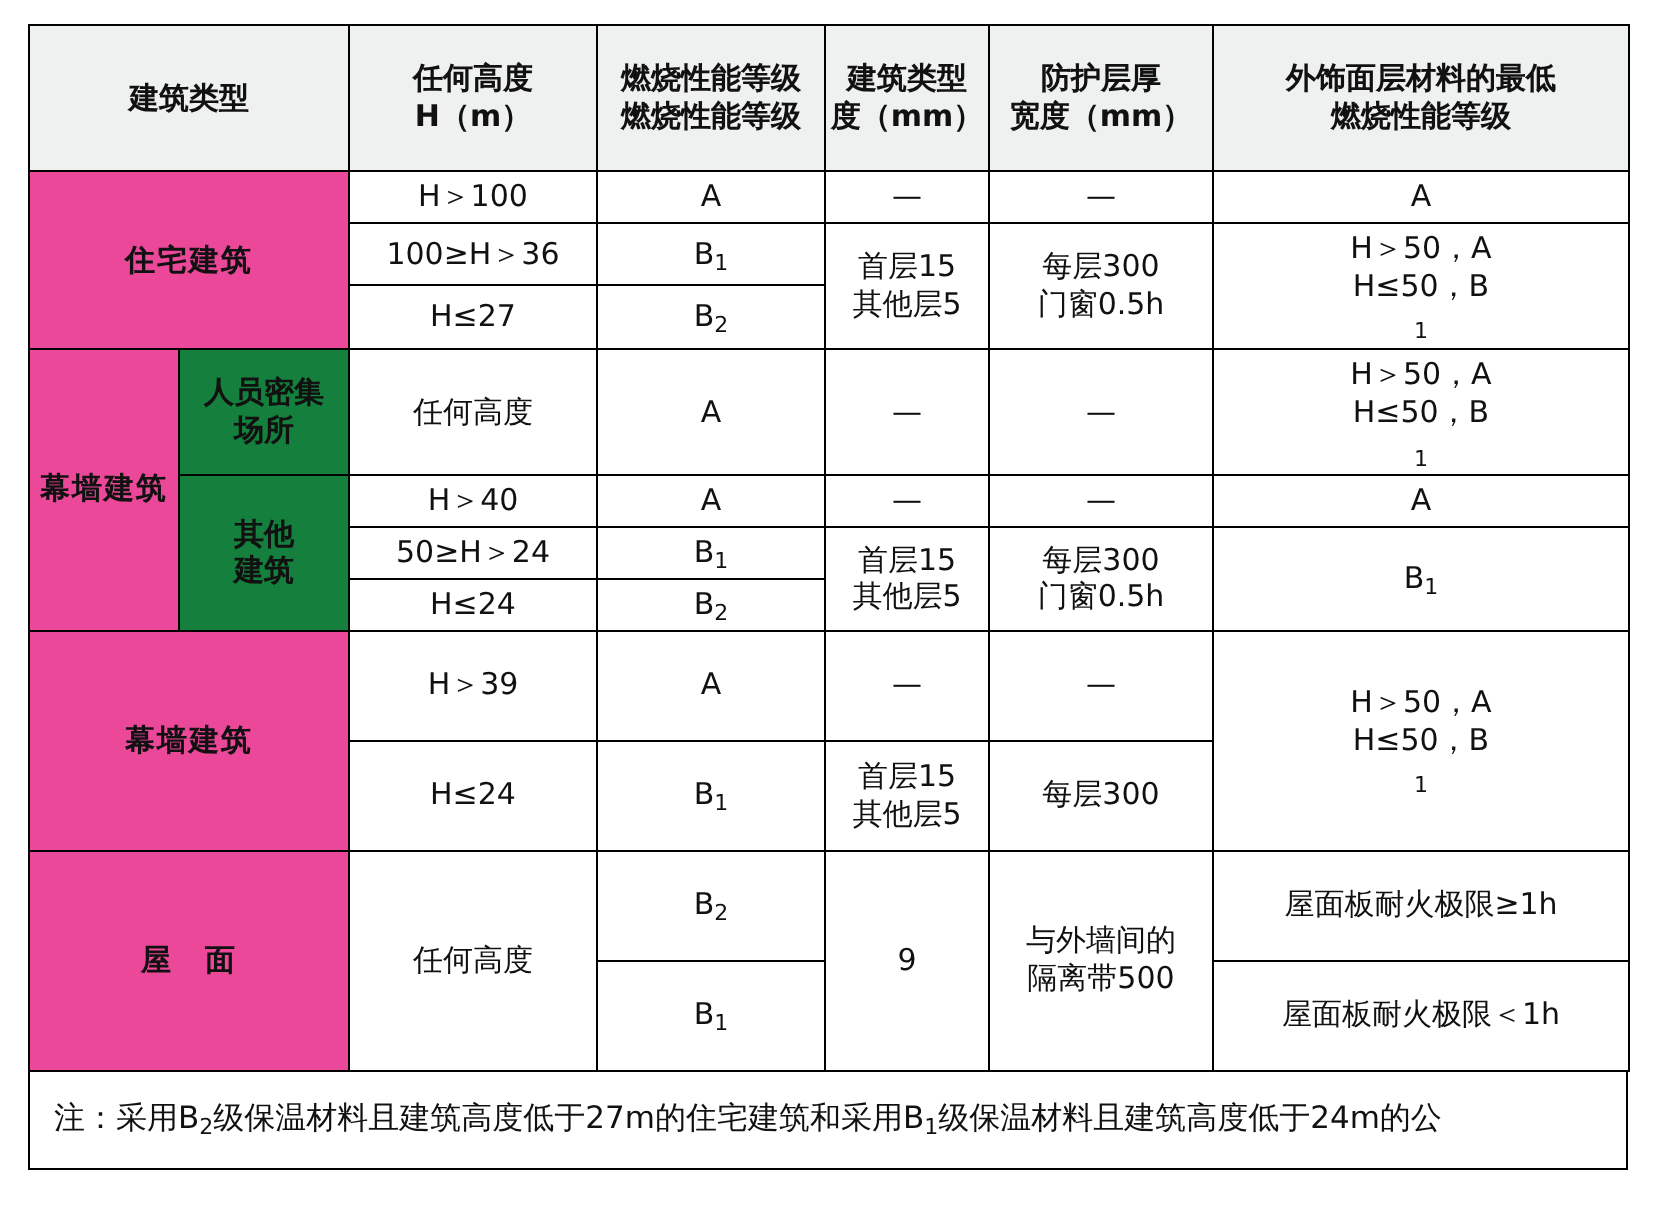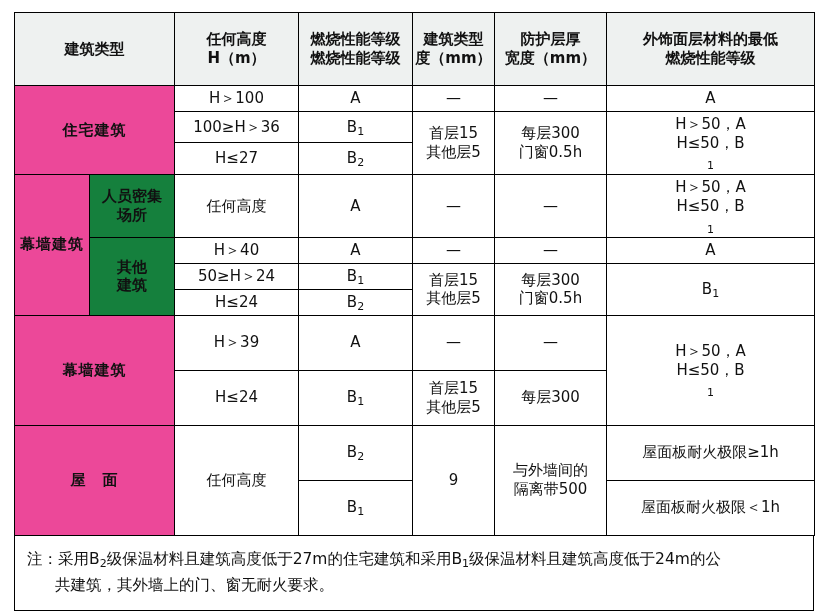--- a/index.html
+++ b/index.html
@@ -218,16 +218,15 @@
 
     <tr>
       <td class="cell-tall"><span>B</span><sub>1</sub></td>
       <td class="cell-tall">屋面板耐火极限＜1h</td>
     </tr>
   </tbody>
     </table>
 
   <div class="note">
     <span class="ind"><span>注：采用B</span><sub>2</sub><span>级保温材料且建筑高度低于27m的住宅建筑和采用B</span><sub>1</sub><span>级保温材料且建筑高度低于24m的公</span></span>
-    <span class="ind" style="padding-left:28px">共建筑，其外墙上的门、窗无耐火要求。</span>
   </div>
 
 </div>
 
 </body></html>

